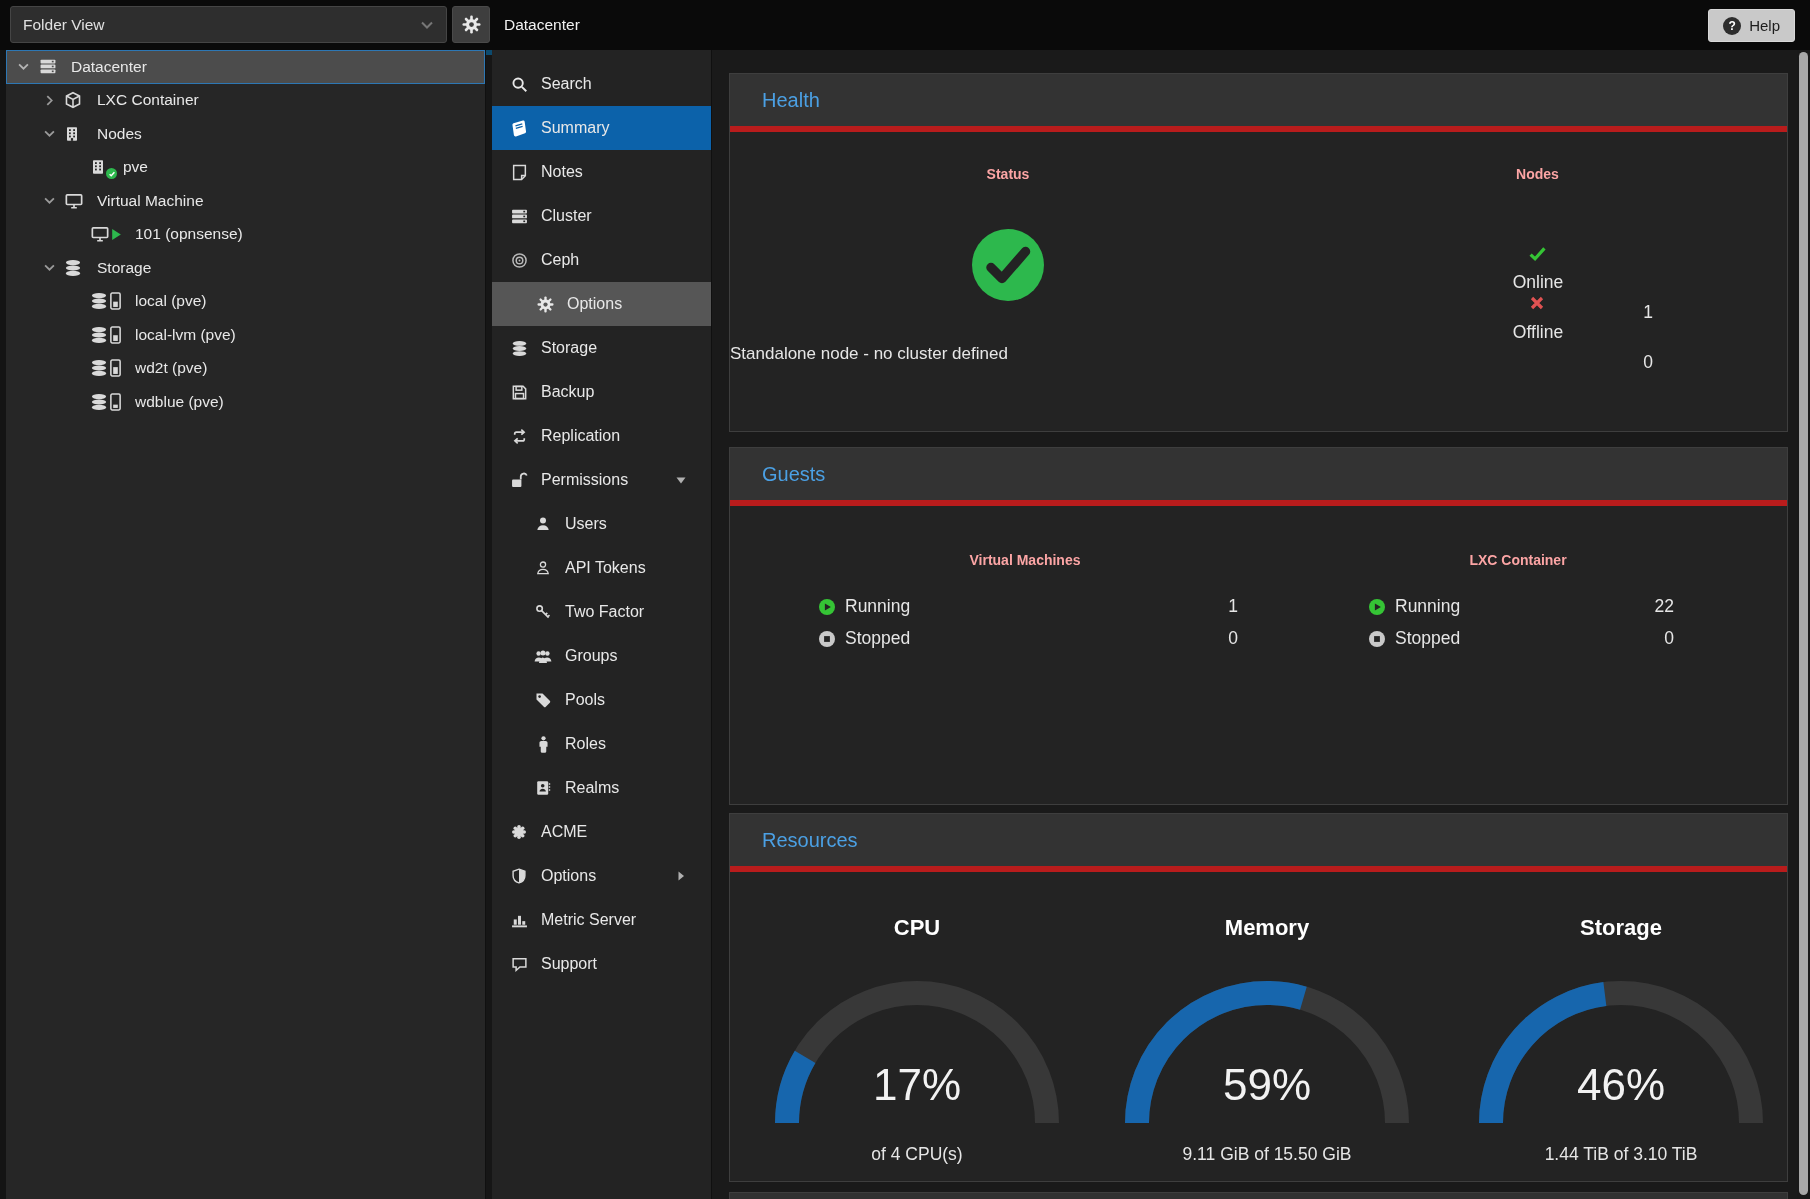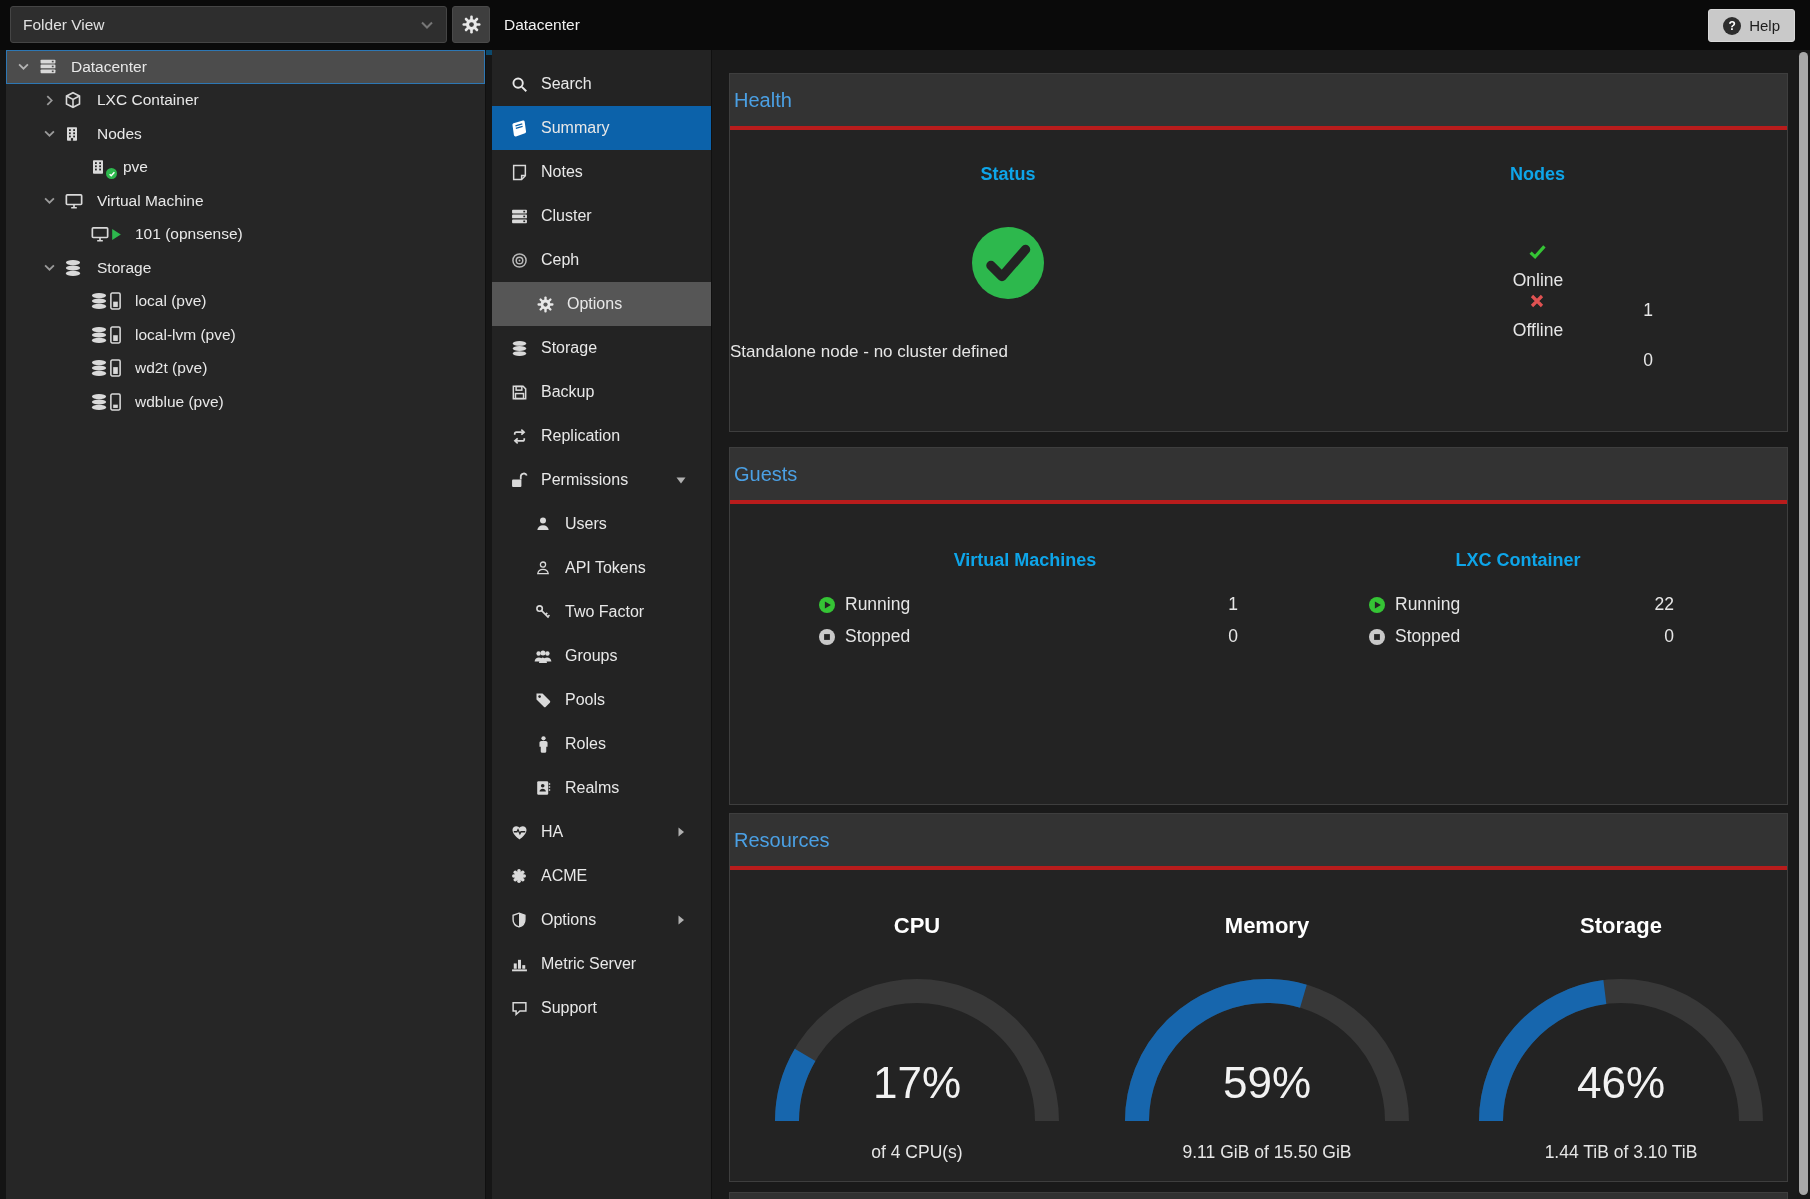--- a/index.html
+++ b/index.html
@@ -35,28 +35,28 @@
     box-sizing:border-box;padding-top:12px;}
   .mrow{height:44px;display:flex;align-items:center;padding-left:18px;gap:13px;font-size:16px;color:#e8e8e8;cursor:pointer;position:relative;}
   .mrow .mi{width:18px;height:18px;display:flex;align-items:center;justify-content:center;flex:0 0 18px;}
   .mrow.sub{padding-left:42px;}
   .mrow.sel{background:#0c62aa;}
   .mrow.hov{background:#565656;padding-left:44px;}
   .marrow{position:absolute;right:24px;display:flex;opacity:.85;}
   
   #content-bg{left:712px;top:50px;width:1085px;height:1149px;background:#1a1a1a;}
   .panel{position:absolute;left:729px;width:1059px;background:#232323;border:1px solid #3e3e3e;box-sizing:border-box;}
-  .phead{height:52px;line-height:52px;background:#333333;border-bottom:4px solid #b91c1c;padding-left:4px;
+  .phead{height:52px;line-height:52px;background:#333333;border-bottom:6px solid #b91c1c;padding-left:32px;
     font-size:20px;color:#4ba0e4;}
   .pbody{position:relative;}
   #health-panel{top:73px;height:359px;}
   #guests-panel{top:447px;height:358px;}
   #resources-panel{top:813px;height:369px;}
   #bottom-sliver{left:729px;top:1192px;width:1059px;height:7px;background:#313131;border:1px solid #3e3e3e;border-bottom:none;box-sizing:border-box;}
-  .colhead{position:absolute;width:100%;text-align:center;font-size:18px;font-weight:bold;color:#0ea5e9;}
+  .colhead{position:absolute;width:100%;text-align:center;font-size:14px;font-weight:bold;color:#fca5a5;}
   
   #status-col{position:absolute;left:0;top:0;width:556px;height:100%;}
   #nodes-col{position:absolute;left:556px;top:0;width:503px;height:100%;}
   #big-check{position:absolute;left:50%;top:96px;margin-left:-37px;width:74px;height:74px;}
   #status-msg{position:absolute;top:212px;width:100%;text-align:left;font-size:17px;color:#e6e6e6;}
   .noderow{position:absolute;left:137px;width:230px;display:flex;align-items:center;gap:9px;font-size:17.5px;flex-direction:column;}
   .noderow .val{margin-left:auto;font-size:17.5px;}
   
   .gcol{position:absolute;top:0;width:530px;height:100%;}
   #vm-col{left:30px;}  #lxc-col{left:523px;}
@@ -483,34 +483,20 @@
       <svg width="16" height="16" viewBox="0 0 16 16">
           <rect x="2.2" y="1.2" width="11" height="13.6" rx="1.2" fill="#d9d9d9"></rect>
           <path d="M13.8 4h1.4M13.8 7h1.4M13.8 10h1.4" stroke="#d9d9d9" stroke-width="1.4"></path>
           <circle cx="7.7" cy="5.8" r="1.8" fill="#232323"></circle>
           <path d="M4.5 11.4c.3-1.7 1.6-2.6 3.2-2.6s2.9.9 3.2 2.6z" fill="#232323"></path>
         </svg>
       </span>
     <span>Realms</span>
   </div>
 
-  <div class="mrow">
-    <span class="mi">
-      <svg width="17" height="17" viewBox="0 0 16 16">
-          <path d="M8 14.4S1.4 10.2 1.4 5.6C1.4 3.5 3 2 5 2c1.4 0 2.5.8 3 1.5C8.5 2.8 9.6 2 11 2c2 0 3.6 1.5 3.6 3.6 0 4.6-6.6 8.8-6.6 8.8z" fill="#d9d9d9"></path>
-          <path d="M2.6 7.3h3l1-1.9 1.8 3.8 1-1.9h4" stroke="#232323" stroke-width="1.2" fill="none"></path>
-        </svg>
-      </span>
-    <span>HA</span>
-    <span class="marrow">
-      <svg width="12" height="12" viewBox="0 0 12 12">
-          <path d="M3.5 1.5l5.5 4.5-5.5 4.5z" fill="#c9c9c9"></path>
-        </svg>
-      </span>
-  </div>
 
   <div class="mrow">
     <span class="mi">
       <svg width="16" height="16" viewBox="0 0 16 16" fill="#d9d9d9">
           <circle cx="8" cy="8" r="4.8"></circle>
           <circle cx="8" cy="2.8" r="1.8"></circle>
           <circle cx="8" cy="13.2" r="1.8"></circle>
           <circle cx="2.8" cy="8" r="1.8"></circle>
           <circle cx="13.2" cy="8" r="1.8"></circle>
           <circle cx="4.3" cy="4.3" r="1.8"></circle>

